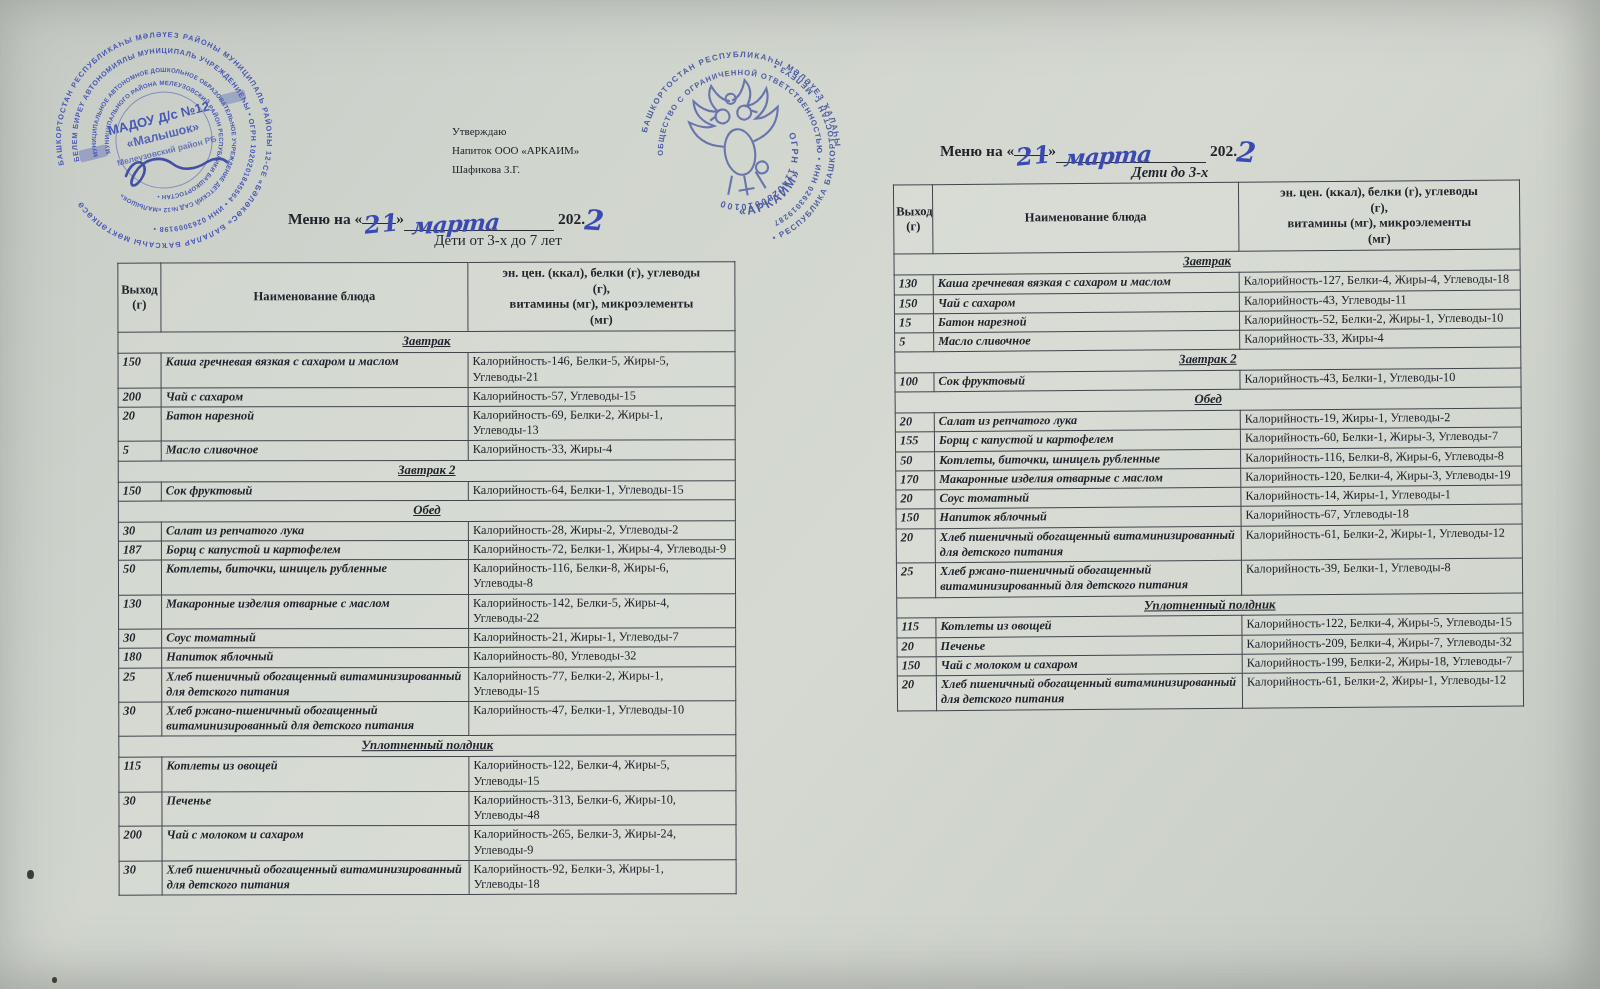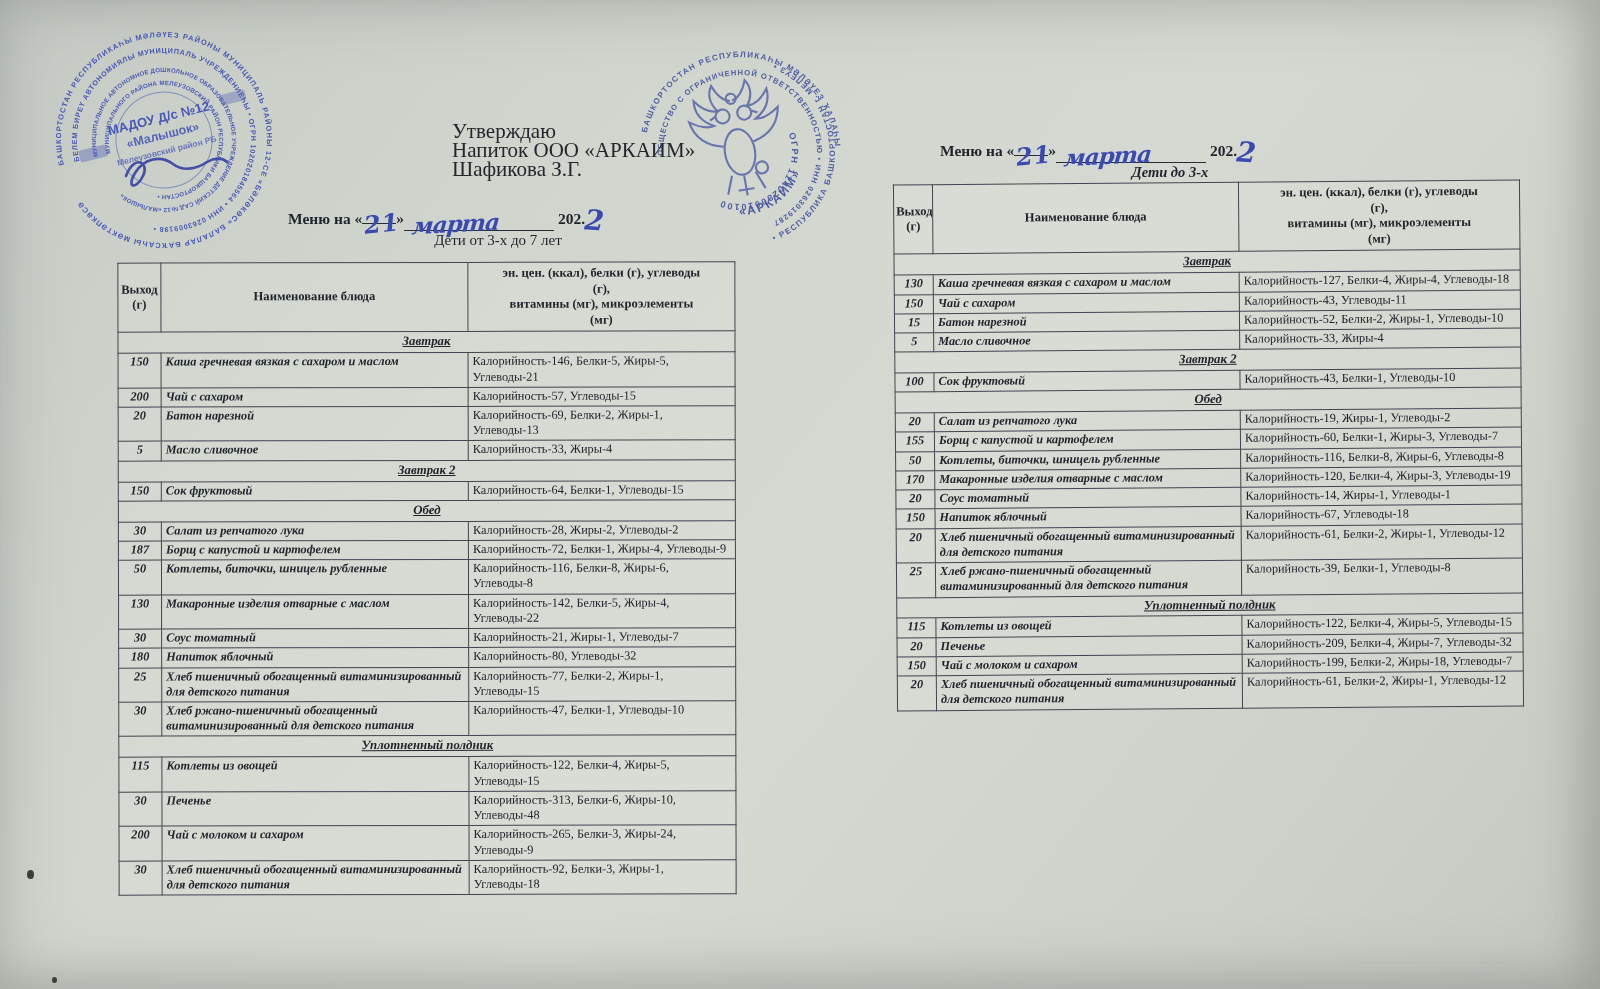--- a/index.html
+++ b/index.html
@@ -7,28 +7,28 @@
     width:1600px;height:989px;position:relative;overflow:hidden;
     font-family:"Liberation Serif","DejaVu Serif",serif;
     background:linear-gradient(128deg,#c6ccc5 0%,#d0d5ce 28%,#d5d9d1 55%,#ccd1ca 82%,#c3c8c1 100%);
   }
   .page-shade{position:absolute;inset:0;pointer-events:none;
     box-shadow:inset 0 0 70px rgba(90,95,88,.28), inset -18px -10px 40px rgba(85,90,84,.18);}
   
   .menu-table{border-collapse:collapse;table-layout:fixed;position:absolute;background:rgba(228,231,223,.25);}
   .menu-table td{border:1.6px solid #41454e;padding:1px 4px 2px 4px;font-size:12.3px;line-height:1.24;color:#20242c;vertical-align:top;overflow:hidden;}
   .menu-table td.hdr{font-weight:bold;text-align:center;vertical-align:middle;white-space:pre-line;font-size:12.6px;padding:3px 2px;}
-  .col-g{text-align:center;font-weight:bold;font-style:italic;}
+  .col-g{font-weight:bold;font-style:italic;}
   .col-dish{font-weight:bold;font-style:italic;}
   .section-row td{text-align:center;padding:2px;}
   .sec-title{font-weight:bold;font-style:italic;text-decoration:underline;font-size:12.8px;}
   .tbl-left{left:118px;top:262px;width:617px;transform:rotate(-0.12deg);}
   .tbl-right{left:895px;top:182px;width:626px;transform:rotate(-0.45deg);}
   
-  .approval{position:absolute;left:452px;top:122px;font-size:21px;color:#23262c;line-height:19px;}
+  .approval{position:absolute;left:452px;top:122px;font-size:11px;color:#23262c;line-height:19px;}
   .menu-head{position:absolute;color:#1f232b;}
   .menu-head-left{left:288px;top:198px;width:420px;}
   .menu-head-right{left:940px;top:130px;width:460px;}
   .menu-line{font-size:15.5px;white-space:nowrap;font-weight:bold;}
   .blank-day{display:inline-block;width:34px;border-bottom:1.4px solid #2a2d33;text-align:center;position:relative;}
   .blank-month{display:inline-block;width:150px;border-bottom:1.4px solid #2a2d33;position:relative;vertical-align:bottom;}
   .menu-sub{font-size:15px;margin-top:1px;text-align:center;width:100%;}
   .menu-sub.bold{font-weight:bold;font-size:14.5px;font-style:italic;}
   .hw{font-family:"DejaVu Serif",serif;font-style:italic;color:#3a4ab2;}
   .hw-day{position:absolute;left:2px;top:-14px;font-size:24px;transform:rotate(-6deg);letter-spacing:1px;}

